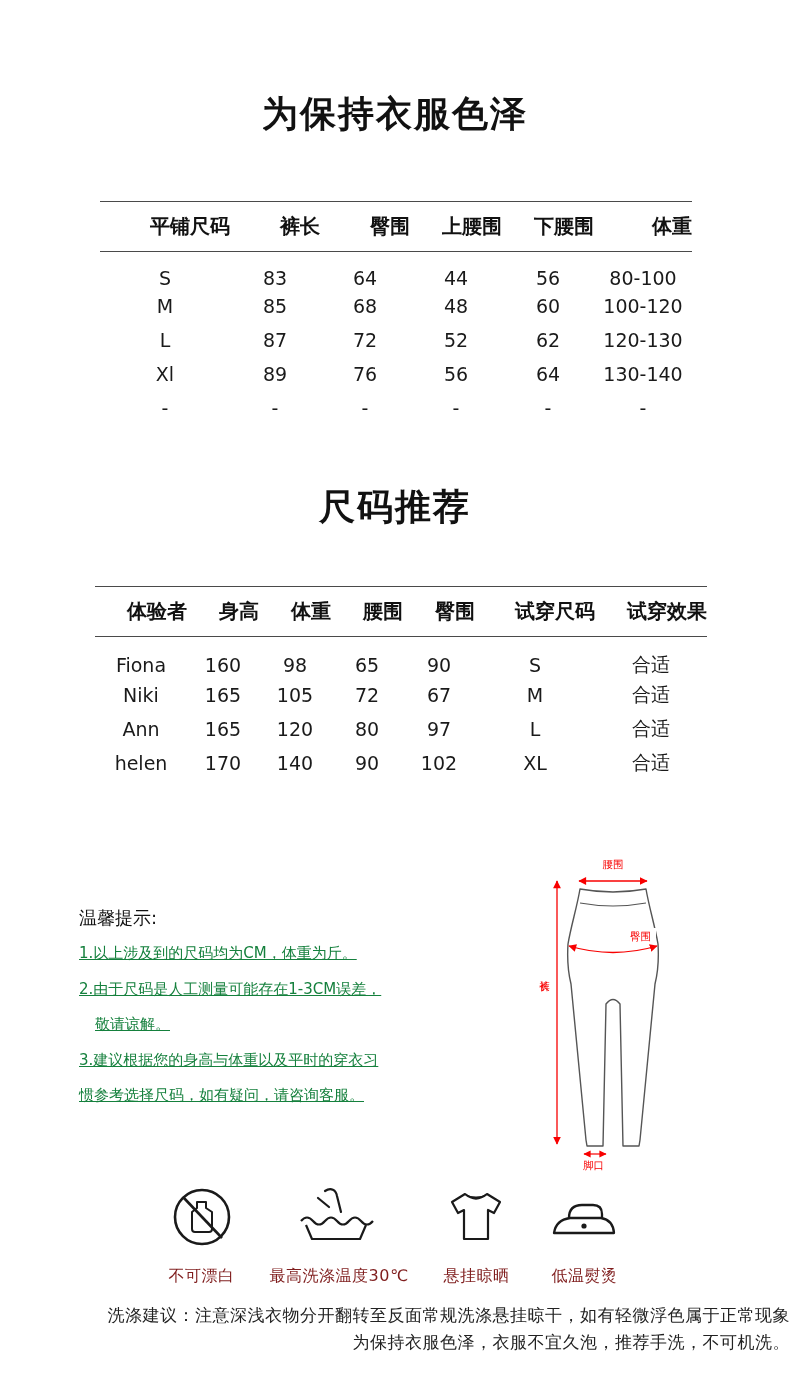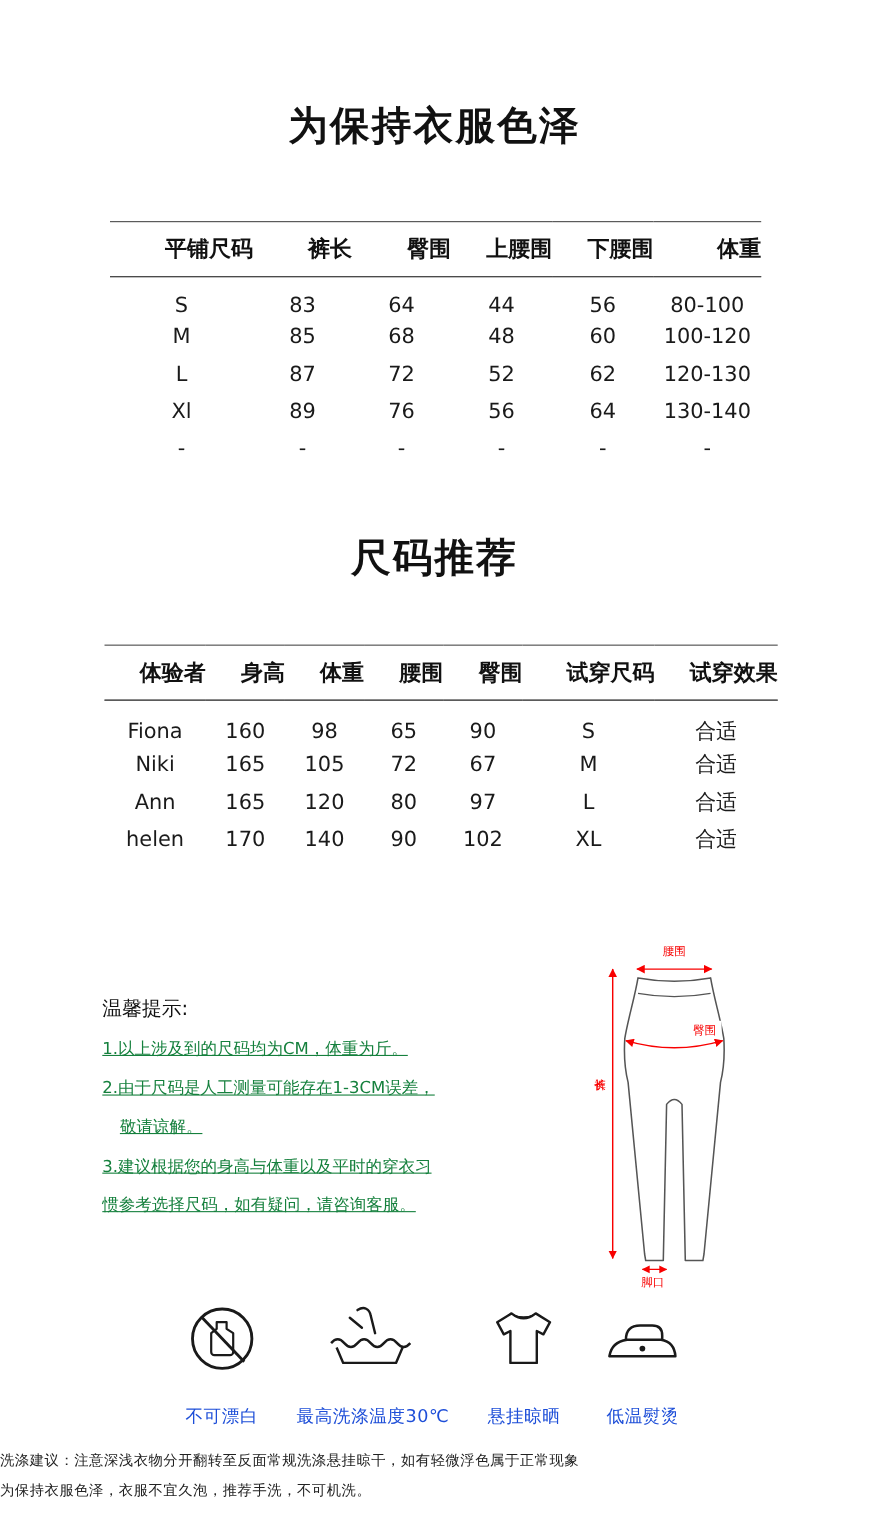--- a/index.html
+++ b/index.html
@@ -28,32 +28,32 @@
     border-top: 1px solid #4a4a4a; border-bottom: 1px solid #4a4a4a;
     height: 50px; text-align: right; padding: 0;
   }
   td {
     font-size: 19px; font-weight: 400; color: #1a1a1a;
     height: 34px; text-align: center; padding: 0; vertical-align: middle;
   }
   tbody tr:first-child td { padding-top: 15px; }
 
   .bottom { position: relative; height: 322px; margin-top: 70px; }
-  .tips { position: absolute; left: 93px; top: 50px; width: 450px; white-space: nowrap; }
+  .tips { position: absolute; left: 79px; top: 50px; width: 450px; white-space: nowrap; }
   .tips-title { font-size: 18px; line-height: 36px; color: #111; }
   .tip-line { font-size: 15px; line-height: 35.5px; color: #15803d; text-decoration: underline; }
   .tip-indent { padding-left: 16px; }
   .diagram { position: absolute; left: 538px; top: 2px; width: 150px; height: 325px; }
 
   .care-row { display: flex; justify-content: center; align-items: flex-end; margin-top: 8px; }
   .care-item { display: flex; flex-direction: column; align-items: center; margin: 0 16px; }
   .care-icon { height: 74px; display: flex; align-items: center; justify-content: center; }
-  .care-label { margin-top: 24px; font-size: 16px; font-weight: 500; color: #1d4ed8; letter-spacing: 0.5px; }
-
-  .footer { margin-top: 16px; text-align: left; font-size: 13px; line-height: 27px; color: #222; letter-spacing: 0.5px; }
+  .care-label { margin-top: 12px; font-size: 16px; font-weight: 500; color: #7f1d1d; letter-spacing: 0.5px; }
+
+  .footer { margin-top: 16px; text-align: right; font-size: 17px; line-height: 27px; color: #222; letter-spacing: 0.5px; font-family: Liberation Mono, monospace; }
 
   .v-label { writing-mode: vertical-rl; text-orientation: upright; }
 </style>
 </head>
 <body>
 
 <div class="page">
 
   <h1 class="title">为保持衣服色泽</h1>
 

